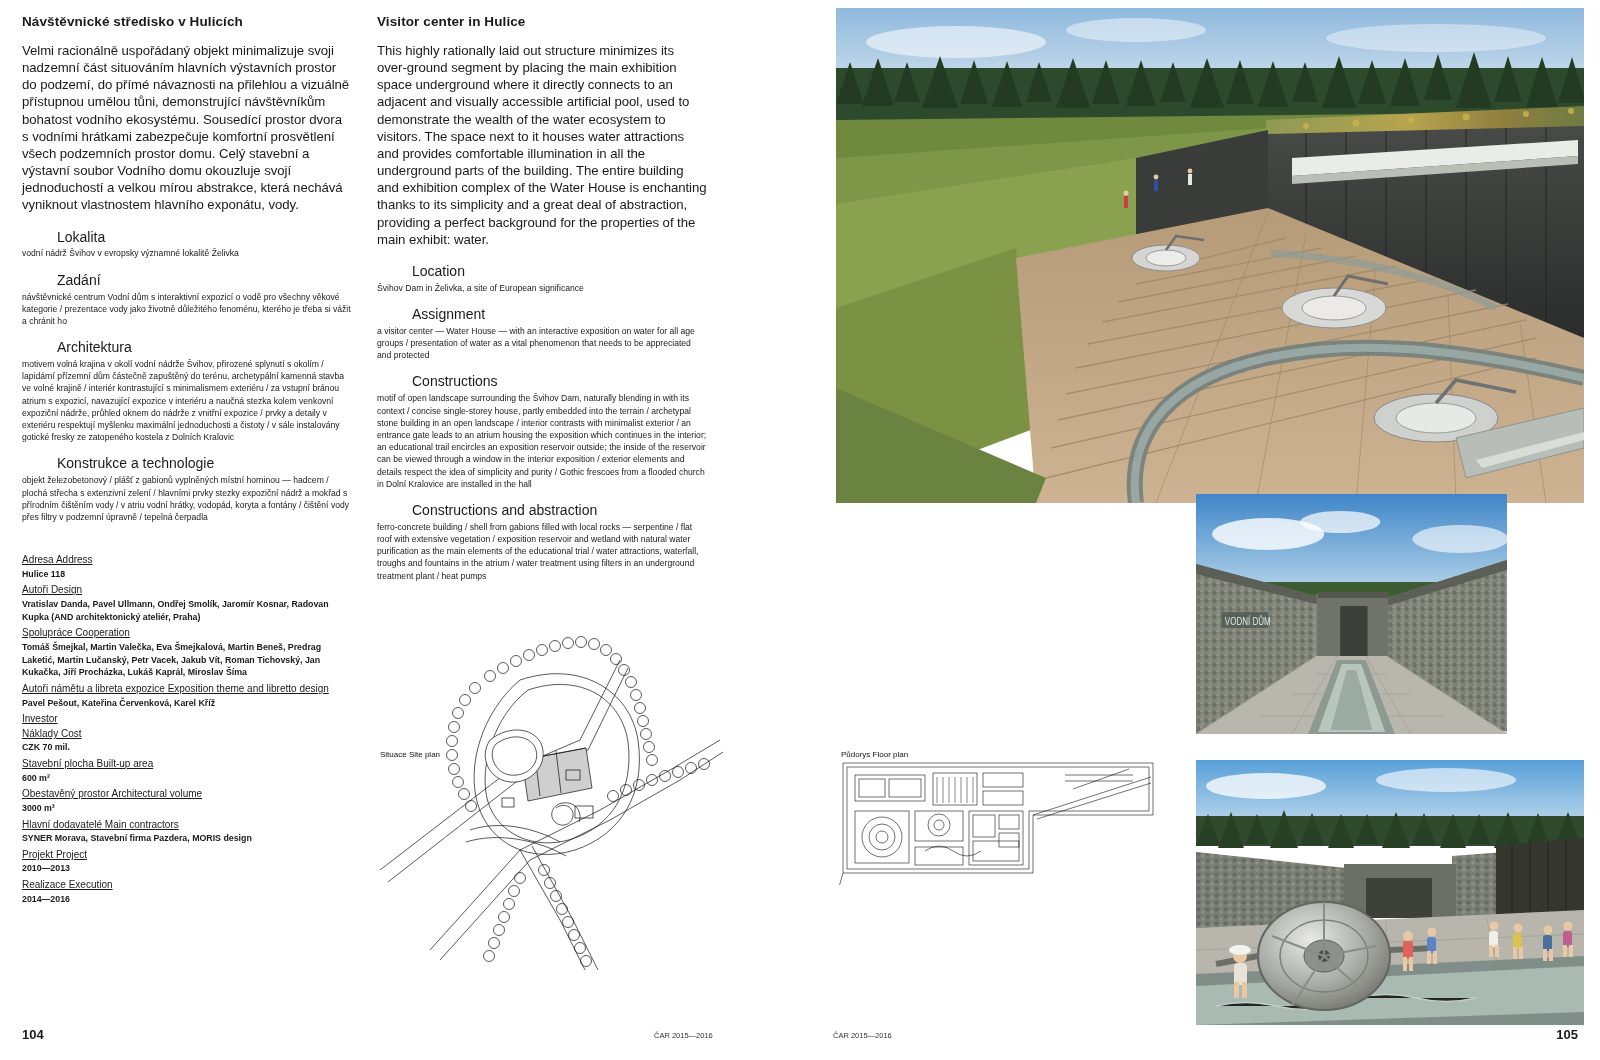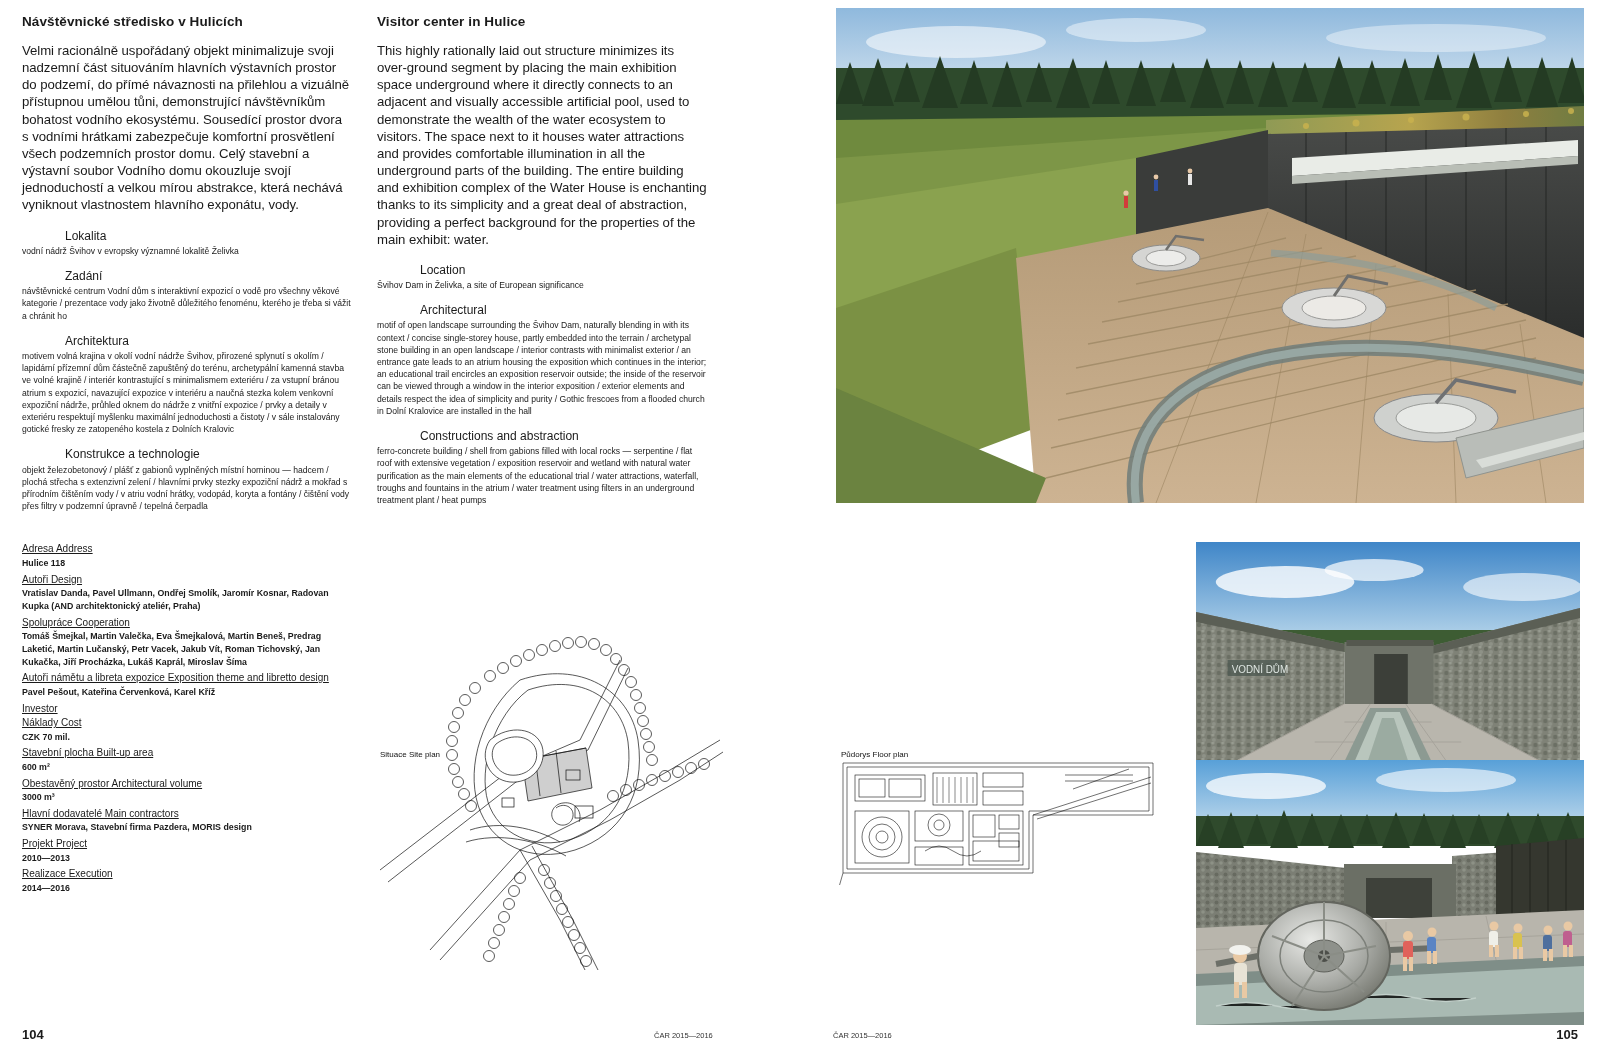--- a/index.html
+++ b/index.html
@@ -44,23 +44,23 @@
   p.lead {
     font-size: 13.2px;
     line-height: 1.30;
     margin: 0 0 14px 0;
     letter-spacing: -0.05px;
   }
   .sec {
     margin-bottom: 11px;
   }
   .sec-title {
-    font-size: 12px;
+    font-size: 14px;
     line-height: 1.35;
-    margin: 0 0 1px 16px;
+    margin: 0 0 1px 8px;
     padding-left: 27px;
   }
   .sec-body {
     font-size: 8.6px;
     line-height: 1.42;
     margin: 0;
   }
 
   
   .credits {
@@ -127,22 +127,22 @@
     overflow: hidden;
   }
   #photo-main {
     left: 836px;
     top: 8px;
     width: 748px;
     height: 495px;
   }
   #photo-mid {
     left: 1196px;
-    top: 542px;
-    width: 384px;
+    top: 494px;
+    width: 311px;
     height: 240px;
   }
   #photo-bottom {
     left: 1196px;
     top: 760px;
     width: 388px;
     height: 265px;
   }
 
   .ph-svg { display: block; width: 100%; height: 100%; }
@@ -209,21 +209,25 @@
 
   <div class="col-en">
     <h1 class="heading">Visitor center in Hulice</h1>
     <p class="lead">This highly rationally laid out structure minimizes its over-ground segment by placing the main exhibition space underground where it directly connects to an adjacent and visually accessible artificial pool, used to demonstrate the wealth of the water ecosystem to visitors. The space next to it houses water attractions and provides comfortable illumination in all the underground parts of the building. The entire building and exhibition complex of the Water House is enchanting thanks to its simplicity and a great deal of abstraction, providing a perfect background for the properties of the main exhibit: water.</p>
 
     <div class="sec">
       <p class="sec-title">Location</p>
       <p class="sec-body">Švihov Dam in Želivka, a site of European significance</p>
     </div>
     <div class="sec">
-      <p class="sec-title">Architectural</p>
+      <p class="sec-title">Assignment</p>
+      <p class="sec-body">a visitor center — Water House — with an interactive exposition on water for all age groups / presentation of water as a vital phenomenon that needs to be appreciated and protected</p>
+    </div>
+    <div class="sec">
+      <p class="sec-title">Constructions</p>
       <p class="sec-body">motif of open landscape surrounding the Švihov Dam, naturally blending in with its context / concise single-storey house, partly embedded into the terrain / archetypal stone building in an open landscape / interior contrasts with minimalist exterior / an entrance gate leads to an atrium housing the exposition which continues in the interior; an educational trail encircles an exposition reservoir outside; the inside of the reservoir can be viewed through a window in the interior exposition / exterior elements and details respect the idea of simplicity and purity / Gothic frescoes from a flooded church in Dolní Kralovice are installed in the hall</p>
     </div>
     <div class="sec">
       <p class="sec-title">Constructions and abstraction</p>
       <p class="sec-body">ferro-concrete building / shell from gabions filled with local rocks — serpentine / flat roof with extensive vegetation / exposition reservoir and wetland with natural water purification as the main elements of the educational trial / water attractions, waterfall, troughs and fountains in the atrium / water treatment using filters in an underground treatment plant / heat pumps</p>
     </div>
   </div>
 
   <div class="dwg-caption" style="left:380px; top:750px;">Situace   Site plan</div>
 

